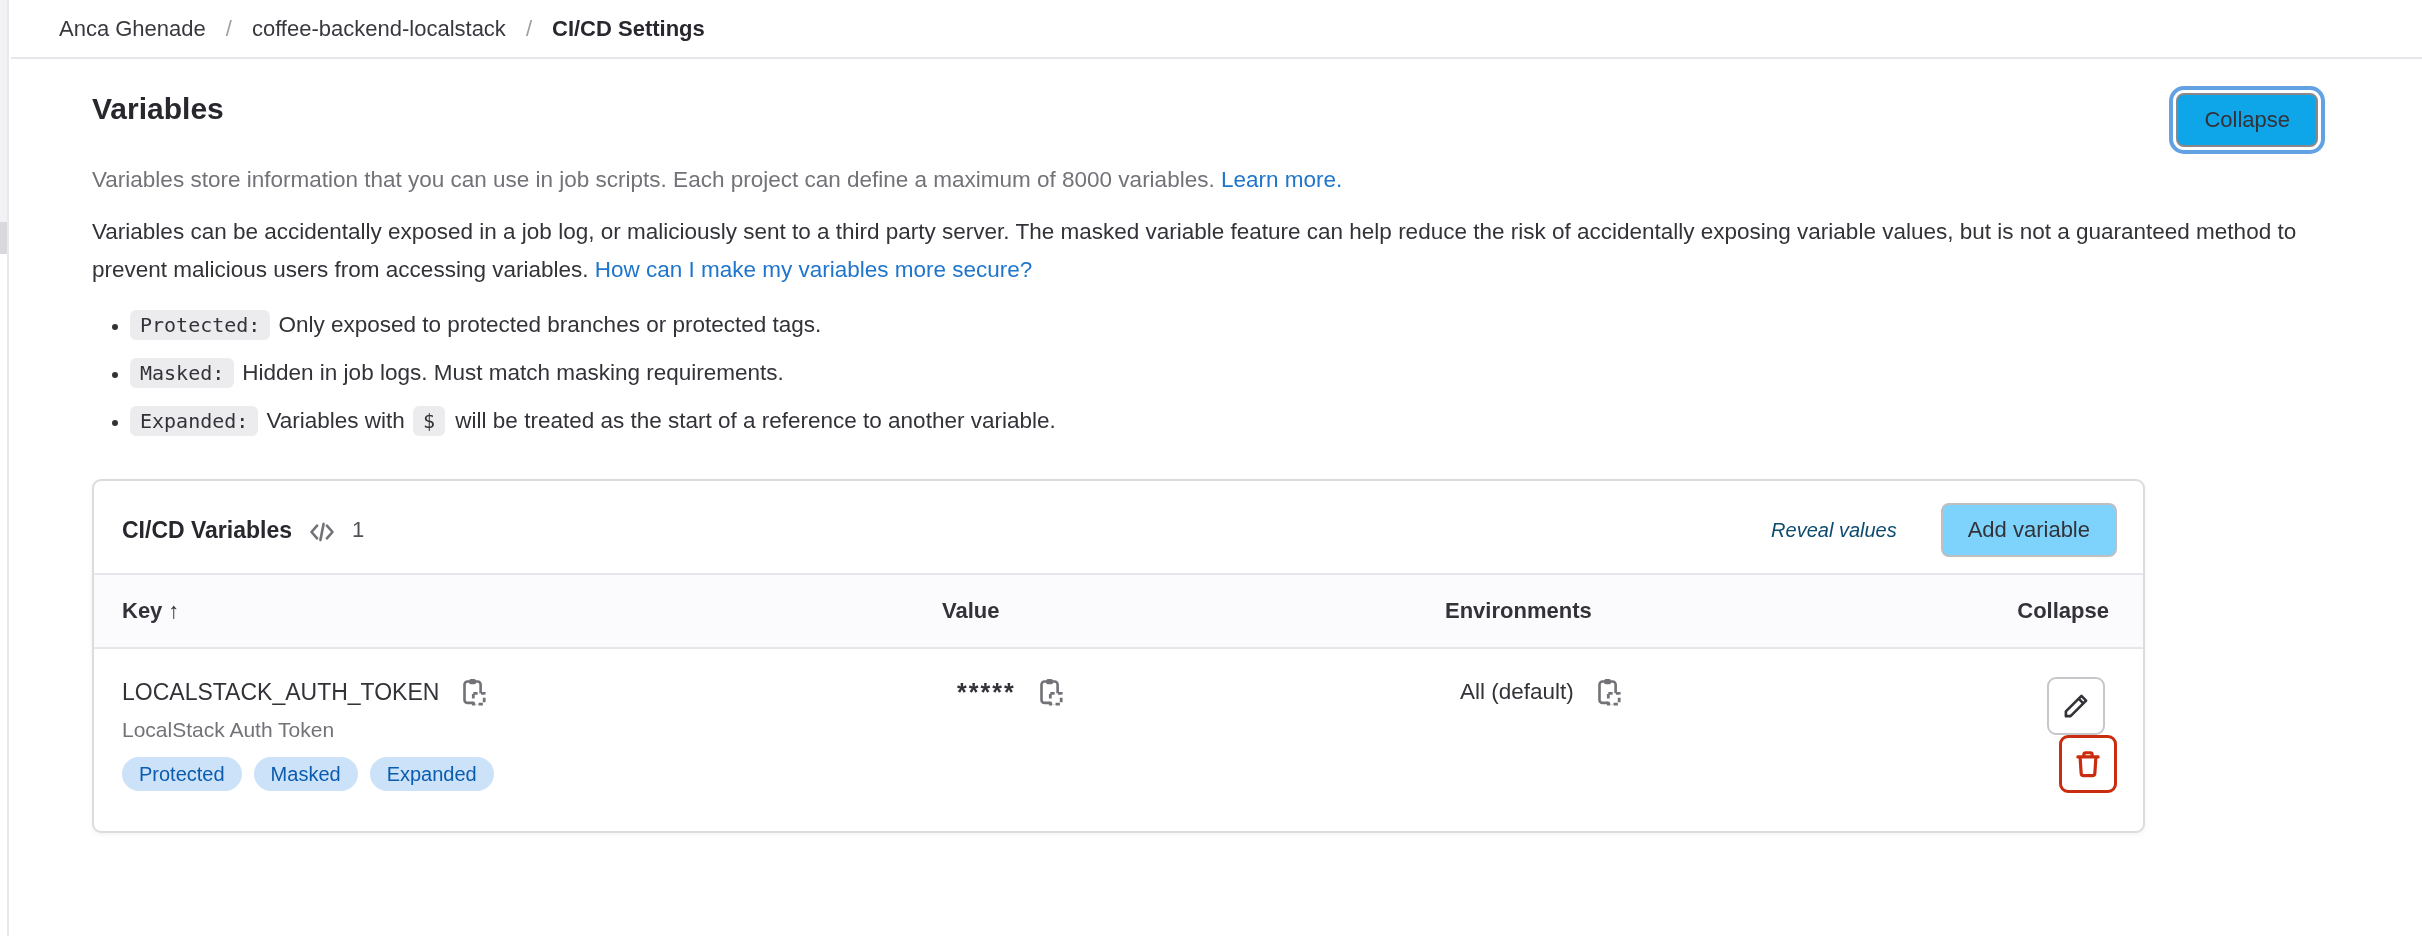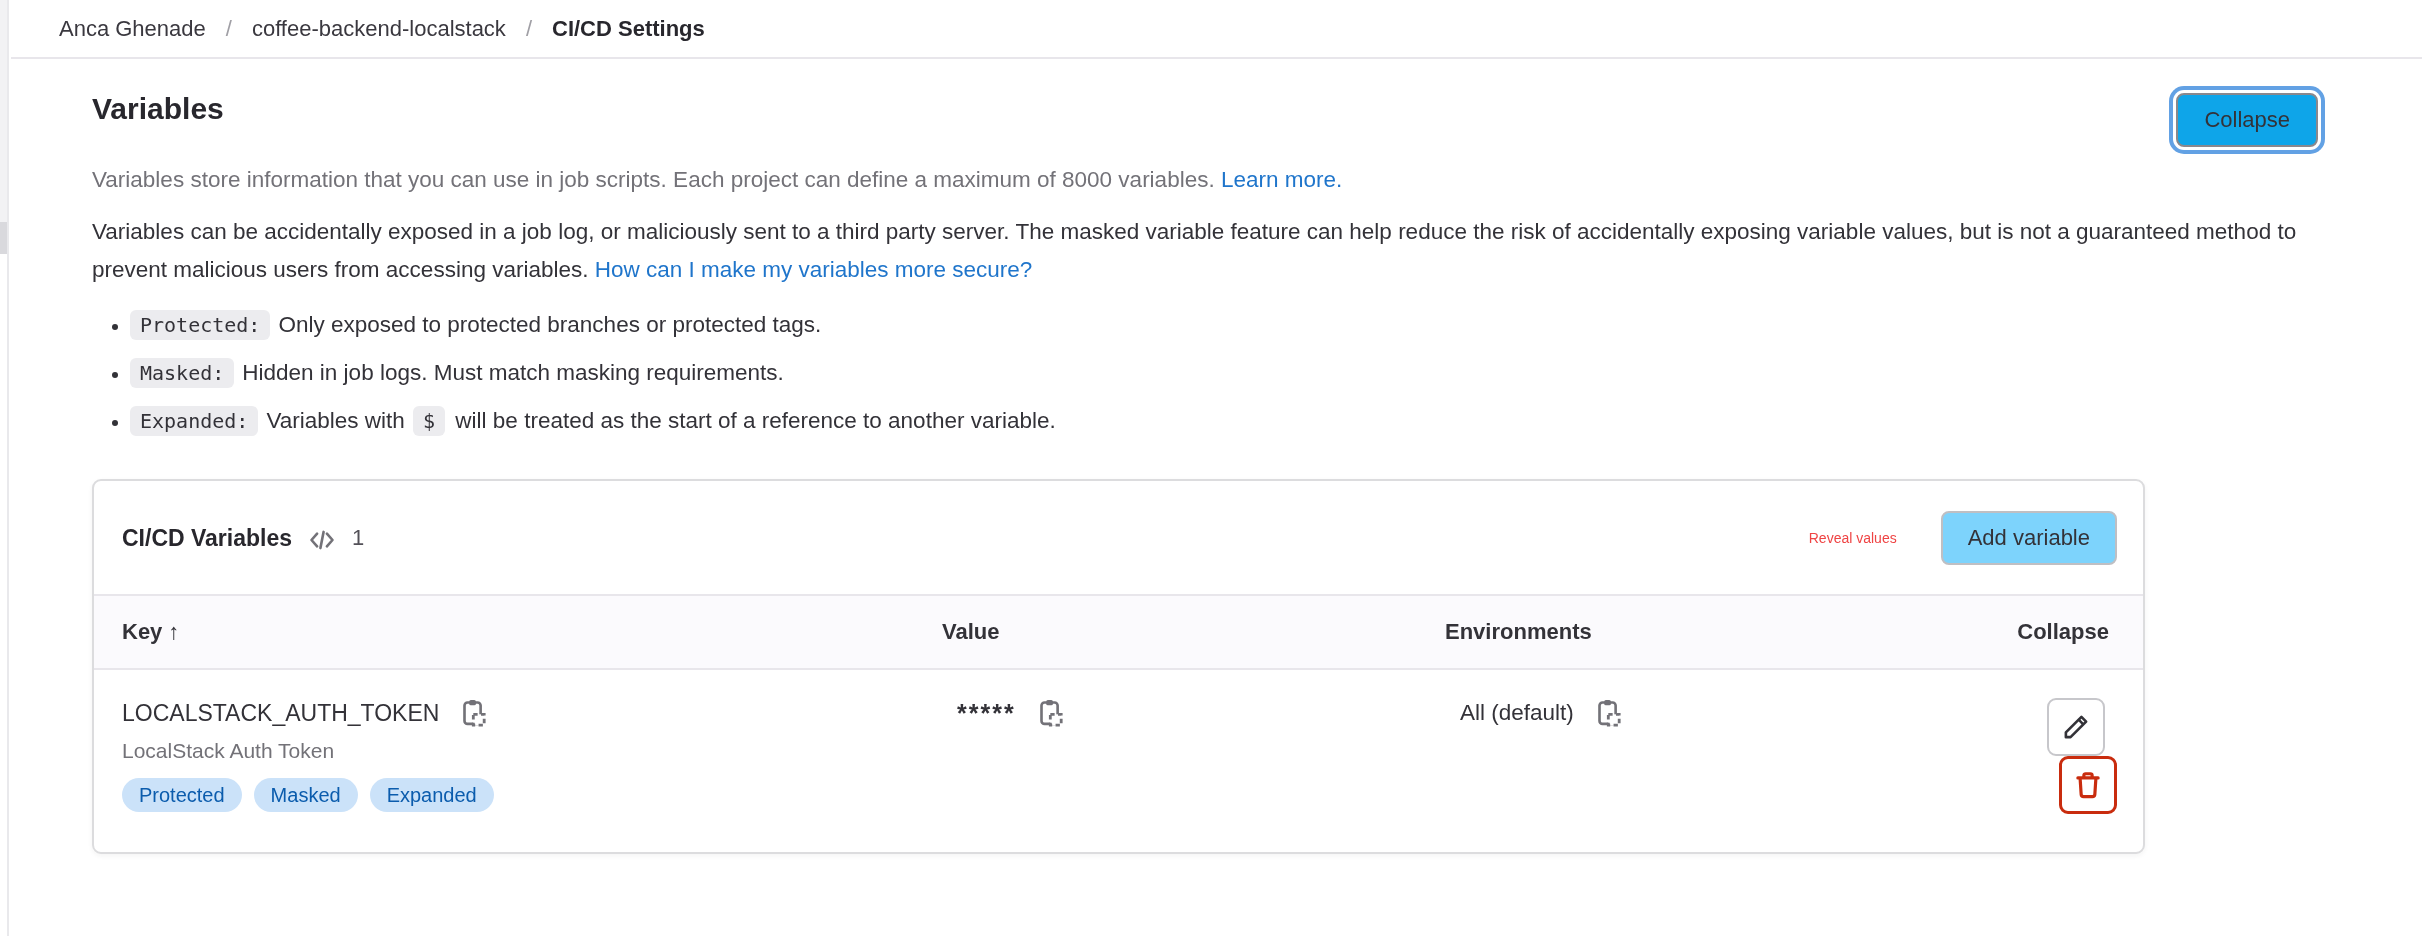--- a/index.html
+++ b/index.html
@@ -45,27 +45,27 @@
   ul.attr-list li::marker { color:#333238; font-size:19px; }
   code.chip {
     font-family:"DejaVu Sans Mono","Liberation Mono",monospace;
     font-size:20px; background:#ececef; color:#333238;
     border-radius:6px; padding:3px 10px; margin-right:8px;
   }
   code.chip.inline { margin-left:2px; margin-right:4px; }
 
   
   .card { margin-top:40px; width:2053px; border:2px solid #dcdcde; border-radius:9px; background:#fff; box-shadow:0 2px 5px rgba(31,30,36,0.05); overflow:hidden; }
-  .card-head { display:flex; align-items:center; justify-content:space-between; padding:22px 26px 29px 28px;margin-top:8px; }
+  .card-head { display:flex; align-items:center; justify-content:space-between; padding:22px 26px 16px 28px; }
   .card-title-group { display:flex; align-items:center; gap:16px; }
   .card-title { font-size:23px; font-weight:700; color:#28272d; }
   .code-icon { display:inline-flex; margin-top:3px; }
   .var-count { font-size:22px; color:#535158; }
   .head-actions { display:flex; align-items:center; gap:26px; }
-  .reveal-btn { font-family:inherit; font-size:14px; color:#ef4444; background:none; border:none; padding:12px 18px; cursor:pointer; }
+  .reveal-btn { font-family:inherit; font-size:20px; color:#0c4a6e; background:none; border:none; padding:12px 18px; cursor:pointer;font-style:italic; }
   .add-btn { font-family:inherit; font-size:22px; color:#333238; background:#7dd3fc; border:2px solid #bfbfc3; border-radius:8px; padding:12px 25px; cursor:pointer; }
 
   table.vars { width:100%; border-collapse:collapse;border-radius:25px; }
   table.vars thead th {
     background:#fbfafd; border-top:2px solid #e8e6eb; border-bottom:2px solid #e8e6eb;
     font-size:22px; font-weight:700; color:#333238; text-align:left;
     padding:23px 0 23px 0;
   }
   th.col-key, td.cell-key { padding-left:28px !important; }
   th.col-actions { text-align:right !important; padding-right:34px !important; }

